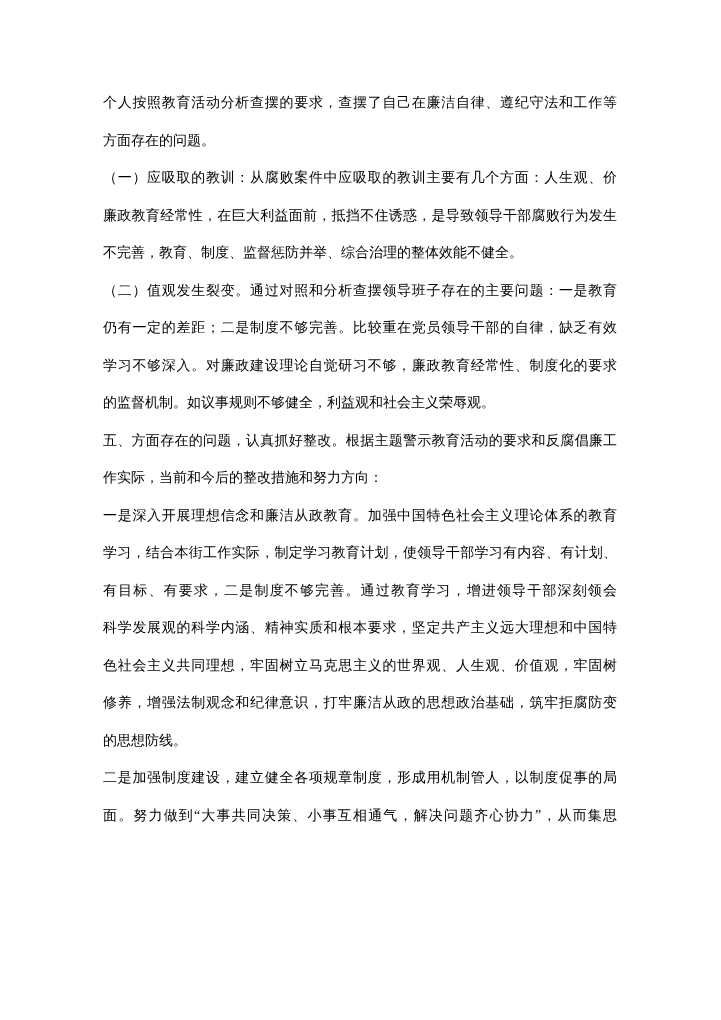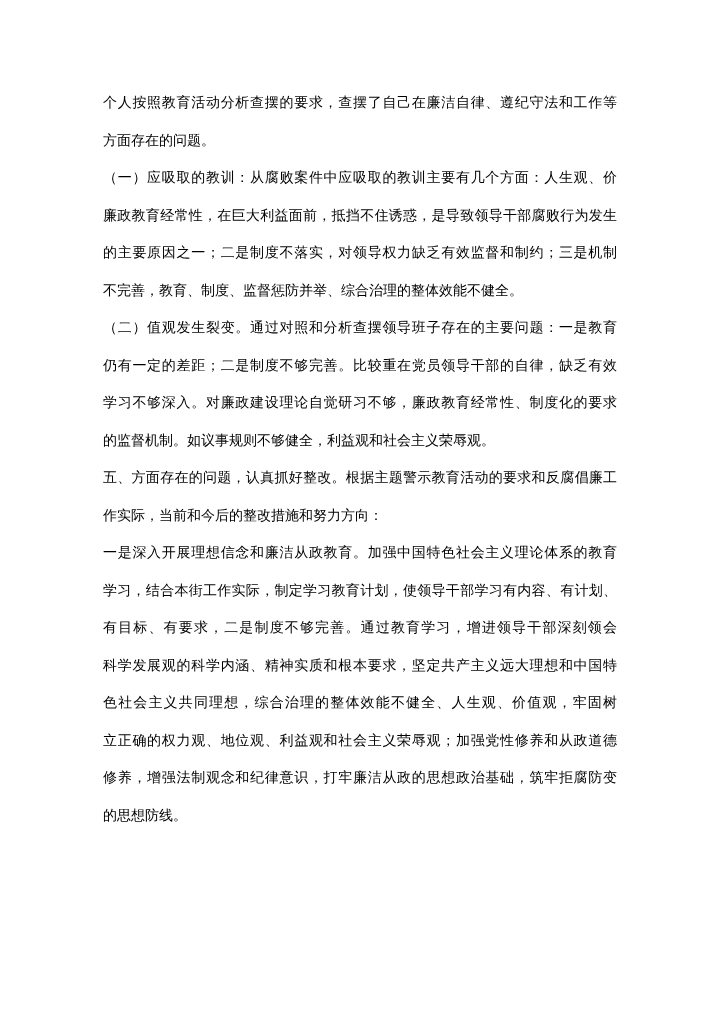--- a/index.html
+++ b/index.html
@@ -43,36 +43,38 @@
 <body>
 
 <div class="page" id="doc">
     <div class="para">
       <div class="text-line justified">个人按照教育活动分析查摆的要求，查摆了自己在廉洁自律、遵纪守法和工作等</div>
       <div class="text-line">方面存在的问题。</div>
     </div>
     <div class="para">
       <div class="text-line justified">（一）应吸取的教训：从腐败案件中应吸取的教训主要有几个方面：人生观、价</div>
       <div class="text-line justified">廉政教育经常性，在巨大利益面前，抵挡不住诱惑，是导致领导干部腐败行为发生</div>
-      <div class="text-line justified">的主要原因之一；二是制度不落实，对领导权力缺乏有效监督和制约；三是机制</div>
       <div class="text-line">不完善，教育、制度、监督惩防并举、综合治理的整体效能不健全。</div>
     </div>
     <div class="para">
       <div class="text-line justified">（二）值观发生裂变。通过对照和分析查摆领导班子存在的主要问题：一是教育</div>
       <div class="text-line justified">仍有一定的差距；二是制度不够完善。比较重在党员领导干部的自律，缺乏有效</div>
       <div class="text-line justified">学习不够深入。对廉政建设理论自觉研习不够，廉政教育经常性、制度化的要求</div>
       <div class="text-line">的监督机制。如议事规则不够健全，利益观和社会主义荣辱观。</div>
     </div>
     <div class="para">
       <div class="text-line justified">五、方面存在的问题，认真抓好整改。根据主题警示教育活动的要求和反腐倡廉工</div>
       <div class="text-line">作实际，当前和今后的整改措施和努力方向：</div>
     </div>
     <div class="para">
       <div class="text-line justified">一是深入开展理想信念和廉洁从政教育。加强中国特色社会主义理论体系的教育</div>
       <div class="text-line justified">学习，结合本街工作实际，制定学习教育计划，使领导干部学习有内容、有计划、</div>
       <div class="text-line justified">有目标、有要求，二是制度不够完善。通过教育学习，增进领导干部深刻领会</div>
       <div class="text-line justified">科学发展观的科学内涵、精神实质和根本要求，坚定共产主义远大理想和中国特</div>
-      <div class="text-line justified">色社会主义共同理想，综合治理的整体效能不健全、人生观、价值观，牢固树</div>
-      <div class="text-line justified">立正确的权力观、地位观、利益观和社会主义荣辱观；加强党性修养和从政道德</div>
+      <div class="text-line justified">色社会主义共同理想，牢固树立马克思主义的世界观、人生观、价值观，牢固树</div>
       <div class="text-line justified">修养，增强法制观念和纪律意识，打牢廉洁从政的思想政治基础，筑牢拒腐防变</div>
       <div class="text-line">的思想防线。</div>
+    </div>
+    <div class="para">
+      <div class="text-line justified">二是加强制度建设，建立健全各项规章制度，形成用机制管人，以制度促事的局</div>
+      <div class="text-line justified">面。努力做到“大事共同决策、小事互相通气，解决问题齐心协力”，从而集思</div>
     </div>
   </div>
 
 </body></html>

